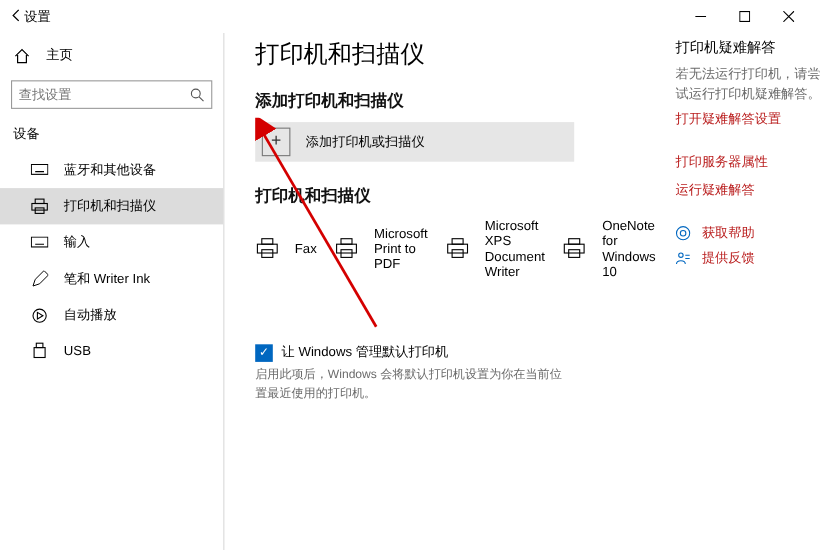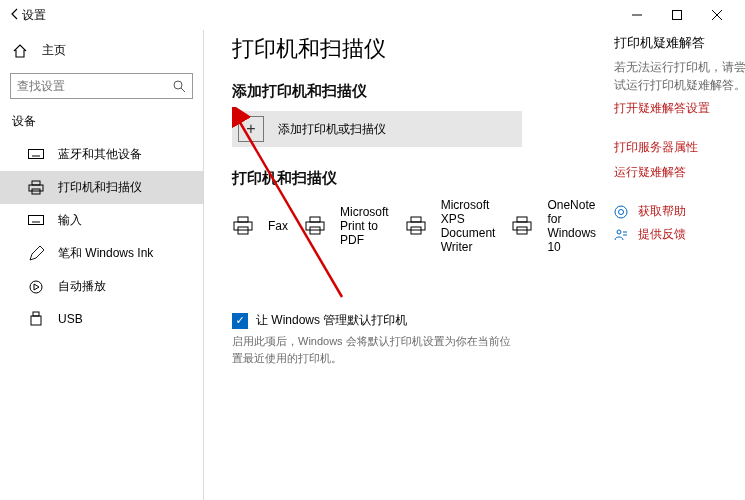--- a/index.html
+++ b/index.html
@@ -120,21 +120,21 @@
           </svg>
         </span>
       <span>输入</span>
     </div>
     <div class="nav-item">
       <span class="nav-icon">
           <svg width="16" height="16" viewBox="0 0 16 16">
             <path d="M2 14 L4 8 L12 0 L16 4 L8 12 Z" stroke="#000" fill="none" stroke-width="0.9"></path>
           </svg>
         </span>
-      <span>笔和 Windows Ink</span>
+      <span>笔和 Writer Ink</span>
     </div>
     <div class="nav-item">
       <span class="nav-icon">
           <svg width="16" height="16" viewBox="0 0 16 16">
             <circle cx="8" cy="8" r="6" stroke="#000" fill="none"></circle>
             <path d="M6 5 L11 8 L6 11 Z" stroke="#000" fill="none"></path>
           </svg>
         </span>
       <span>自动播放</span>
     </div>

